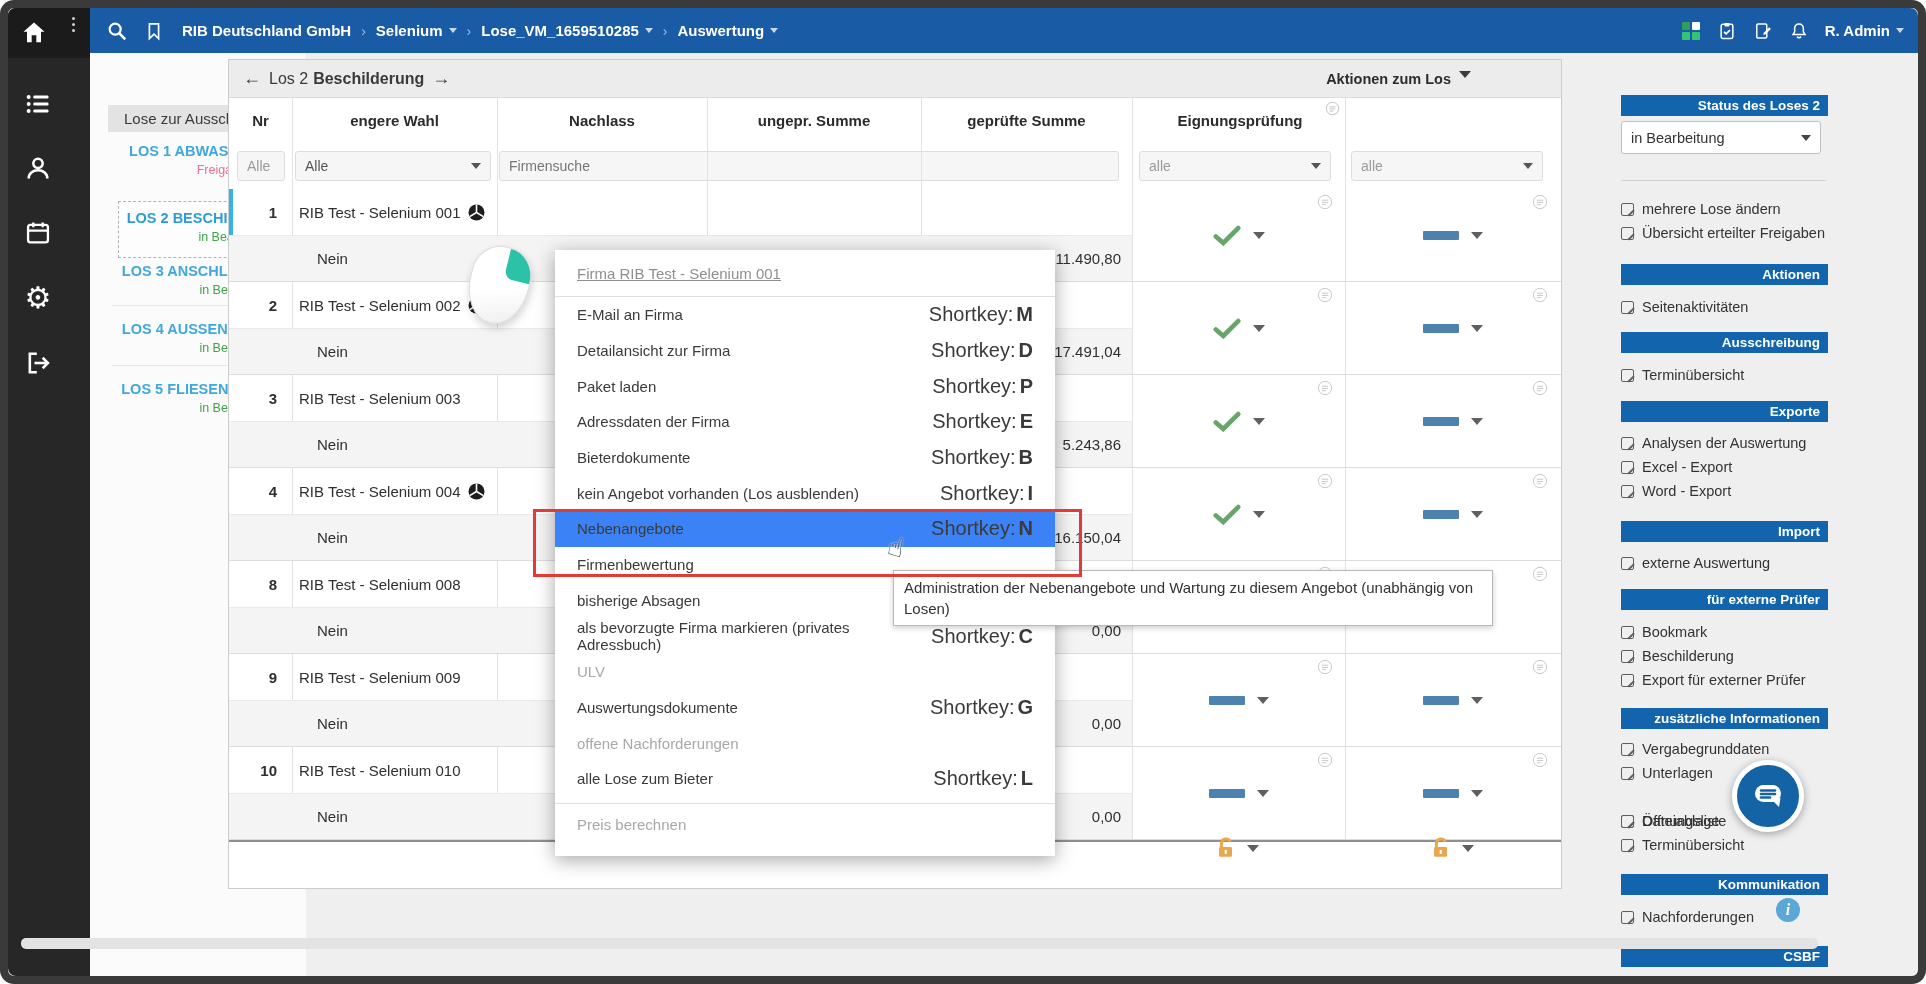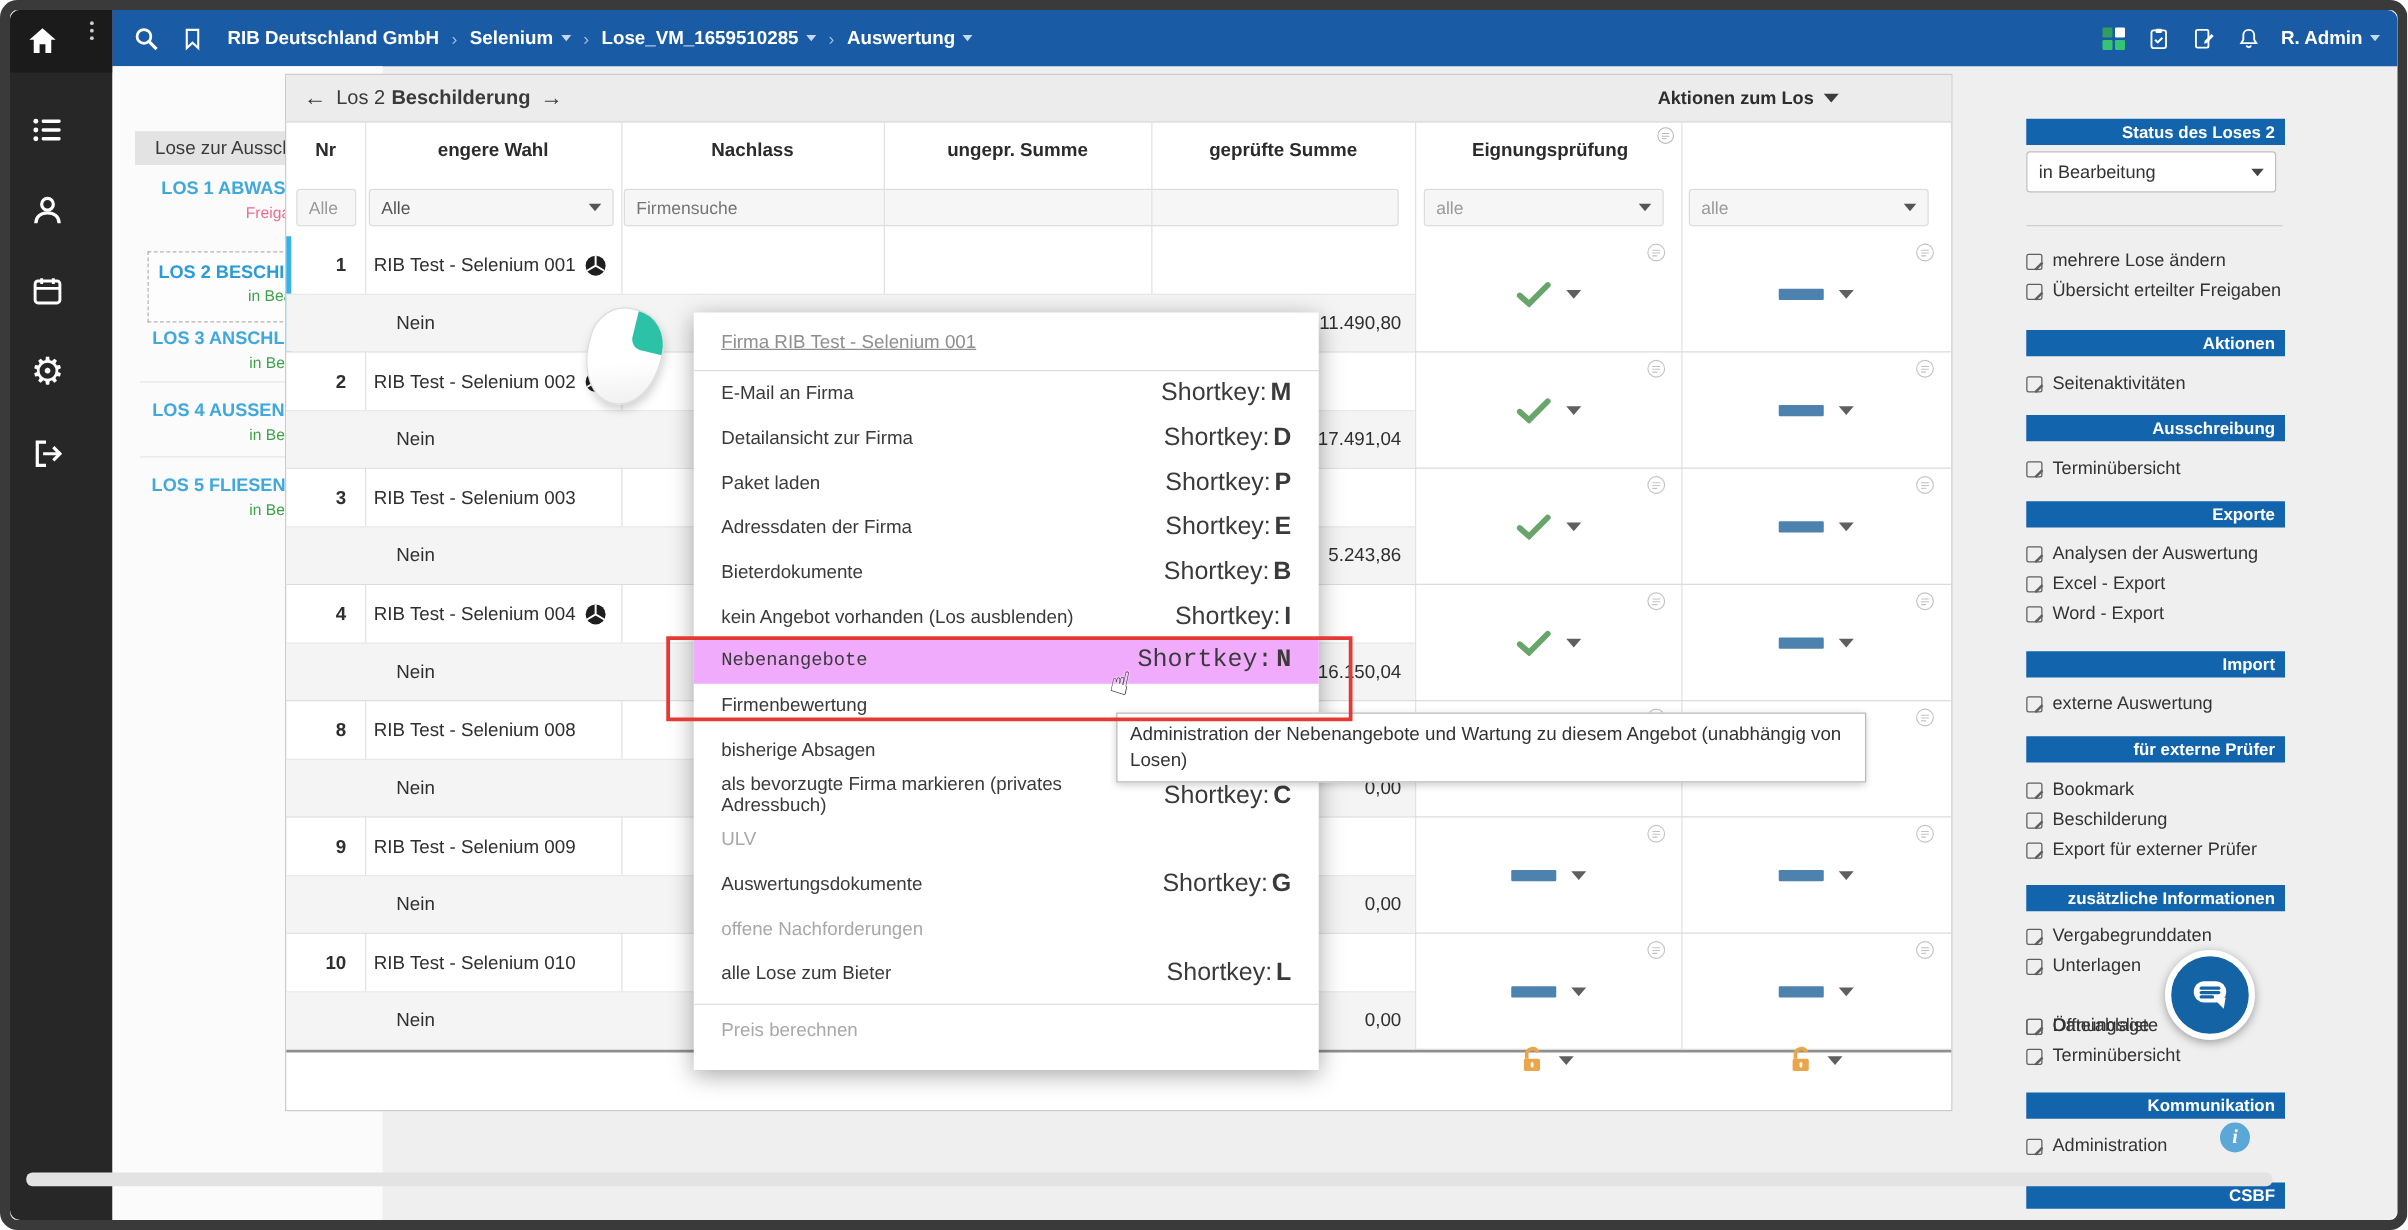--- a/index.html
+++ b/index.html
@@ -40,21 +40,21 @@
   .lot-div{position:absolute;left:22px;width:186px;border-top:1px solid #e6e6e6;}
   .lscroll{position:absolute;left:204px;top:152px;width:5px;height:92px;background:#1f86d2;border-radius:2px;}
   .lot-check{position:absolute;font-size:15px;color:#4caf50;font-weight:bold;}
 
   
   .tbl{position:absolute;left:220px;top:51px;width:1334px;height:830px;background:#fff;border:1px solid #cccccc;box-sizing:border-box;}
   .tbl-nav{position:absolute;left:0;top:0;width:100%;height:37px;background:#ececec;border-bottom:1px solid #dadada;display:flex;align-items:center;font-size:16px;color:#3a3a3a;}
   .tbl-nav .arr{font-weight:bold;font-size:18px;margin:0 8px 0 14px;}
   .tbl-nav .arr2{font-weight:bold;font-size:18px;margin-left:8px;}
   .tbl-nav b{margin-left:5px;}
-  .tbl-actions{margin-left:auto;margin-right:90px;font-size:14.5px;font-weight:bold;display:flex;align-items:center;color:#2d2d2d;}
+  .tbl-actions{margin-left:auto;margin-right:90px;font-size:14.5px;font-weight:bold;display:flex;color:#2d2d2d;}
   .dcaret{width:0;height:0;border-left:6px solid transparent;border-right:6px solid transparent;border-top:7px solid #3c3c3c;display:inline-block;margin-left:8px;}
   .hrow{position:absolute;left:0;top:37px;width:100%;height:47px;display:flex;}
   .hcell{display:flex;align-items:center;justify-content:center;font-weight:bold;font-size:15px;color:#2b2b2b;position:relative;}
   .frow{position:absolute;left:0;top:84px;width:100%;height:45px;}
   .fin{position:absolute;top:7px;height:30px;background:#f6f6f6;border:1px solid #ddd;border-radius:3px;box-sizing:border-box;font-size:14px;color:#9a9a9a;display:flex;align-items:center;padding:0 9px;font-family:"Liberation Sans",sans-serif;}
   .fin .fc{margin-left:auto;width:0;height:0;border-left:5px solid transparent;border-right:5px solid transparent;border-top:6px solid #555;}
   input.fin{color:#9a9a9a;}
   .vl{position:absolute;top:37px;height:744px;border-left:1px solid #e2e2e2;}
   .body-bottom{position:absolute;left:0;top:780px;width:100%;border-top:2px solid #8f8f8f;}
 
@@ -86,21 +86,21 @@
   .sdiv{position:absolute;left:1613px;top:172px;width:205px;border-top:1px solid #cfcfcf;}
 
   
   .fab{position:absolute;left:1724px;top:752px;width:72px;height:72px;border-radius:50%;background:#1464a5;border:5px solid #fff;box-sizing:border-box;box-shadow:0 2px 8px rgba(0,0,0,.35);display:flex;align-items:center;justify-content:center;z-index:95;}
   .info-ic{position:absolute;left:1768px;top:890px;width:24px;height:24px;border-radius:50%;background:#5aa7d8;color:#fff;display:flex;align-items:center;justify-content:center;font-family:"Liberation Serif",serif;font-style:italic;font-weight:bold;font-size:16px;z-index:96;}
 
   
   .menu{position:absolute;left:547px;top:242px;width:500px;background:#fff;box-shadow:0 4px 18px rgba(0,0,0,.35);z-index:50;padding-bottom:10px;}
   .menu-hd{height:46px;display:flex;align-items:center;padding:0 22px;font-size:15px;color:#8f8f8f;border-bottom:1px solid #ddd;text-decoration:underline;}
   .mi{height:35.7px;display:flex;align-items:center;padding:0 22px;font-size:15px;color:#3a3a3a;}
-  .mi.hl{background:#f0abfc;font-family:Liberation Mono, monospace;}
+  .mi.hl{background:#3b82f6;}
   .mi.dis{color:#a8a8a8;}
   .mi-key{margin-left:auto;font-size:20px;color:#3a3a3a;}
   .mi-key b{margin-left:3px;}
   .menu-div{border-top:1px solid #ddd;margin-top:6px;}
   .mi.last{height:42px;color:#a8a8a8;}
 
   
   .redbox{position:absolute;left:525px;top:501px;width:549px;height:68px;border:3px solid #e53935;box-sizing:border-box;z-index:70;}
   .tooltip{position:absolute;left:885px;top:562px;width:600px;background:#fff;border:1px solid #b9b9b9;box-shadow:0 2px 6px rgba(0,0,0,.2);padding:6px 10px;font-size:15px;color:#333;line-height:1.4;box-sizing:border-box;z-index:60;}
   .hand{position:absolute;left:880px;top:524px;font-family:"DejaVu Sans",sans-serif;font-size:26px;color:#2d2d2d;transform:rotate(12deg);z-index:80;text-shadow:0 0 2px #fff,0 0 2px #fff;}
@@ -694,21 +694,21 @@
         <span>Öffnungsliste</span>
       </div>
     <div class="srow" style="top:826px">
         <span class="micon"></span>
         <span>Terminübersicht</span>
       </div>
 
     <div class="sbar" style="top:866px">Kommunikation</div>
     <div class="srow" style="top:898px">
         <span class="micon"></span>
-        <span>Administration</span>
+        <span>Nachforderungen</span>
       </div>
 
     <div class="sbar" style="top:938px">CSBF</div>
   </div>
 
   <div class="fab">
     <svg width="36" height="36" viewBox="0 0 36 36">
         <rect x="5" y="7" width="26" height="17" rx="8.5" fill="#fff"></rect>
         <path d="M22 22 l7 7 l1.5 -9 z" fill="#fff"></path>
         <line x1="11" y1="12.5" x2="25" y2="12.5" stroke="#1464a5" stroke-width="2.6" stroke-linecap="round"></line>

